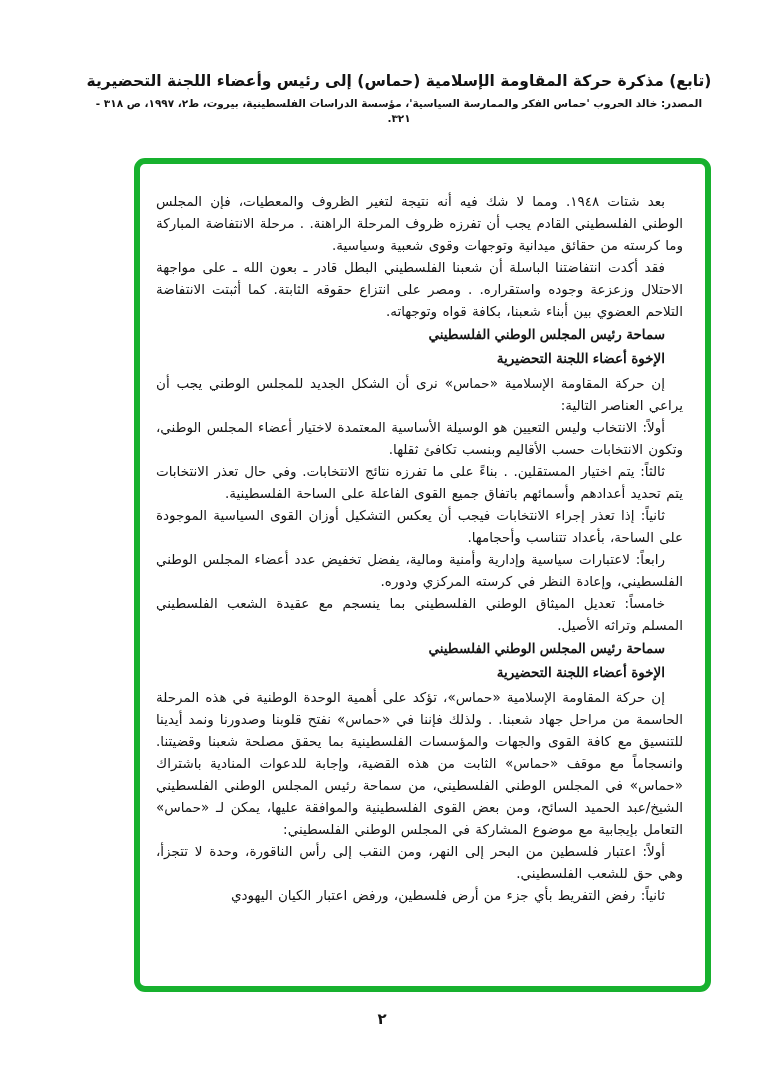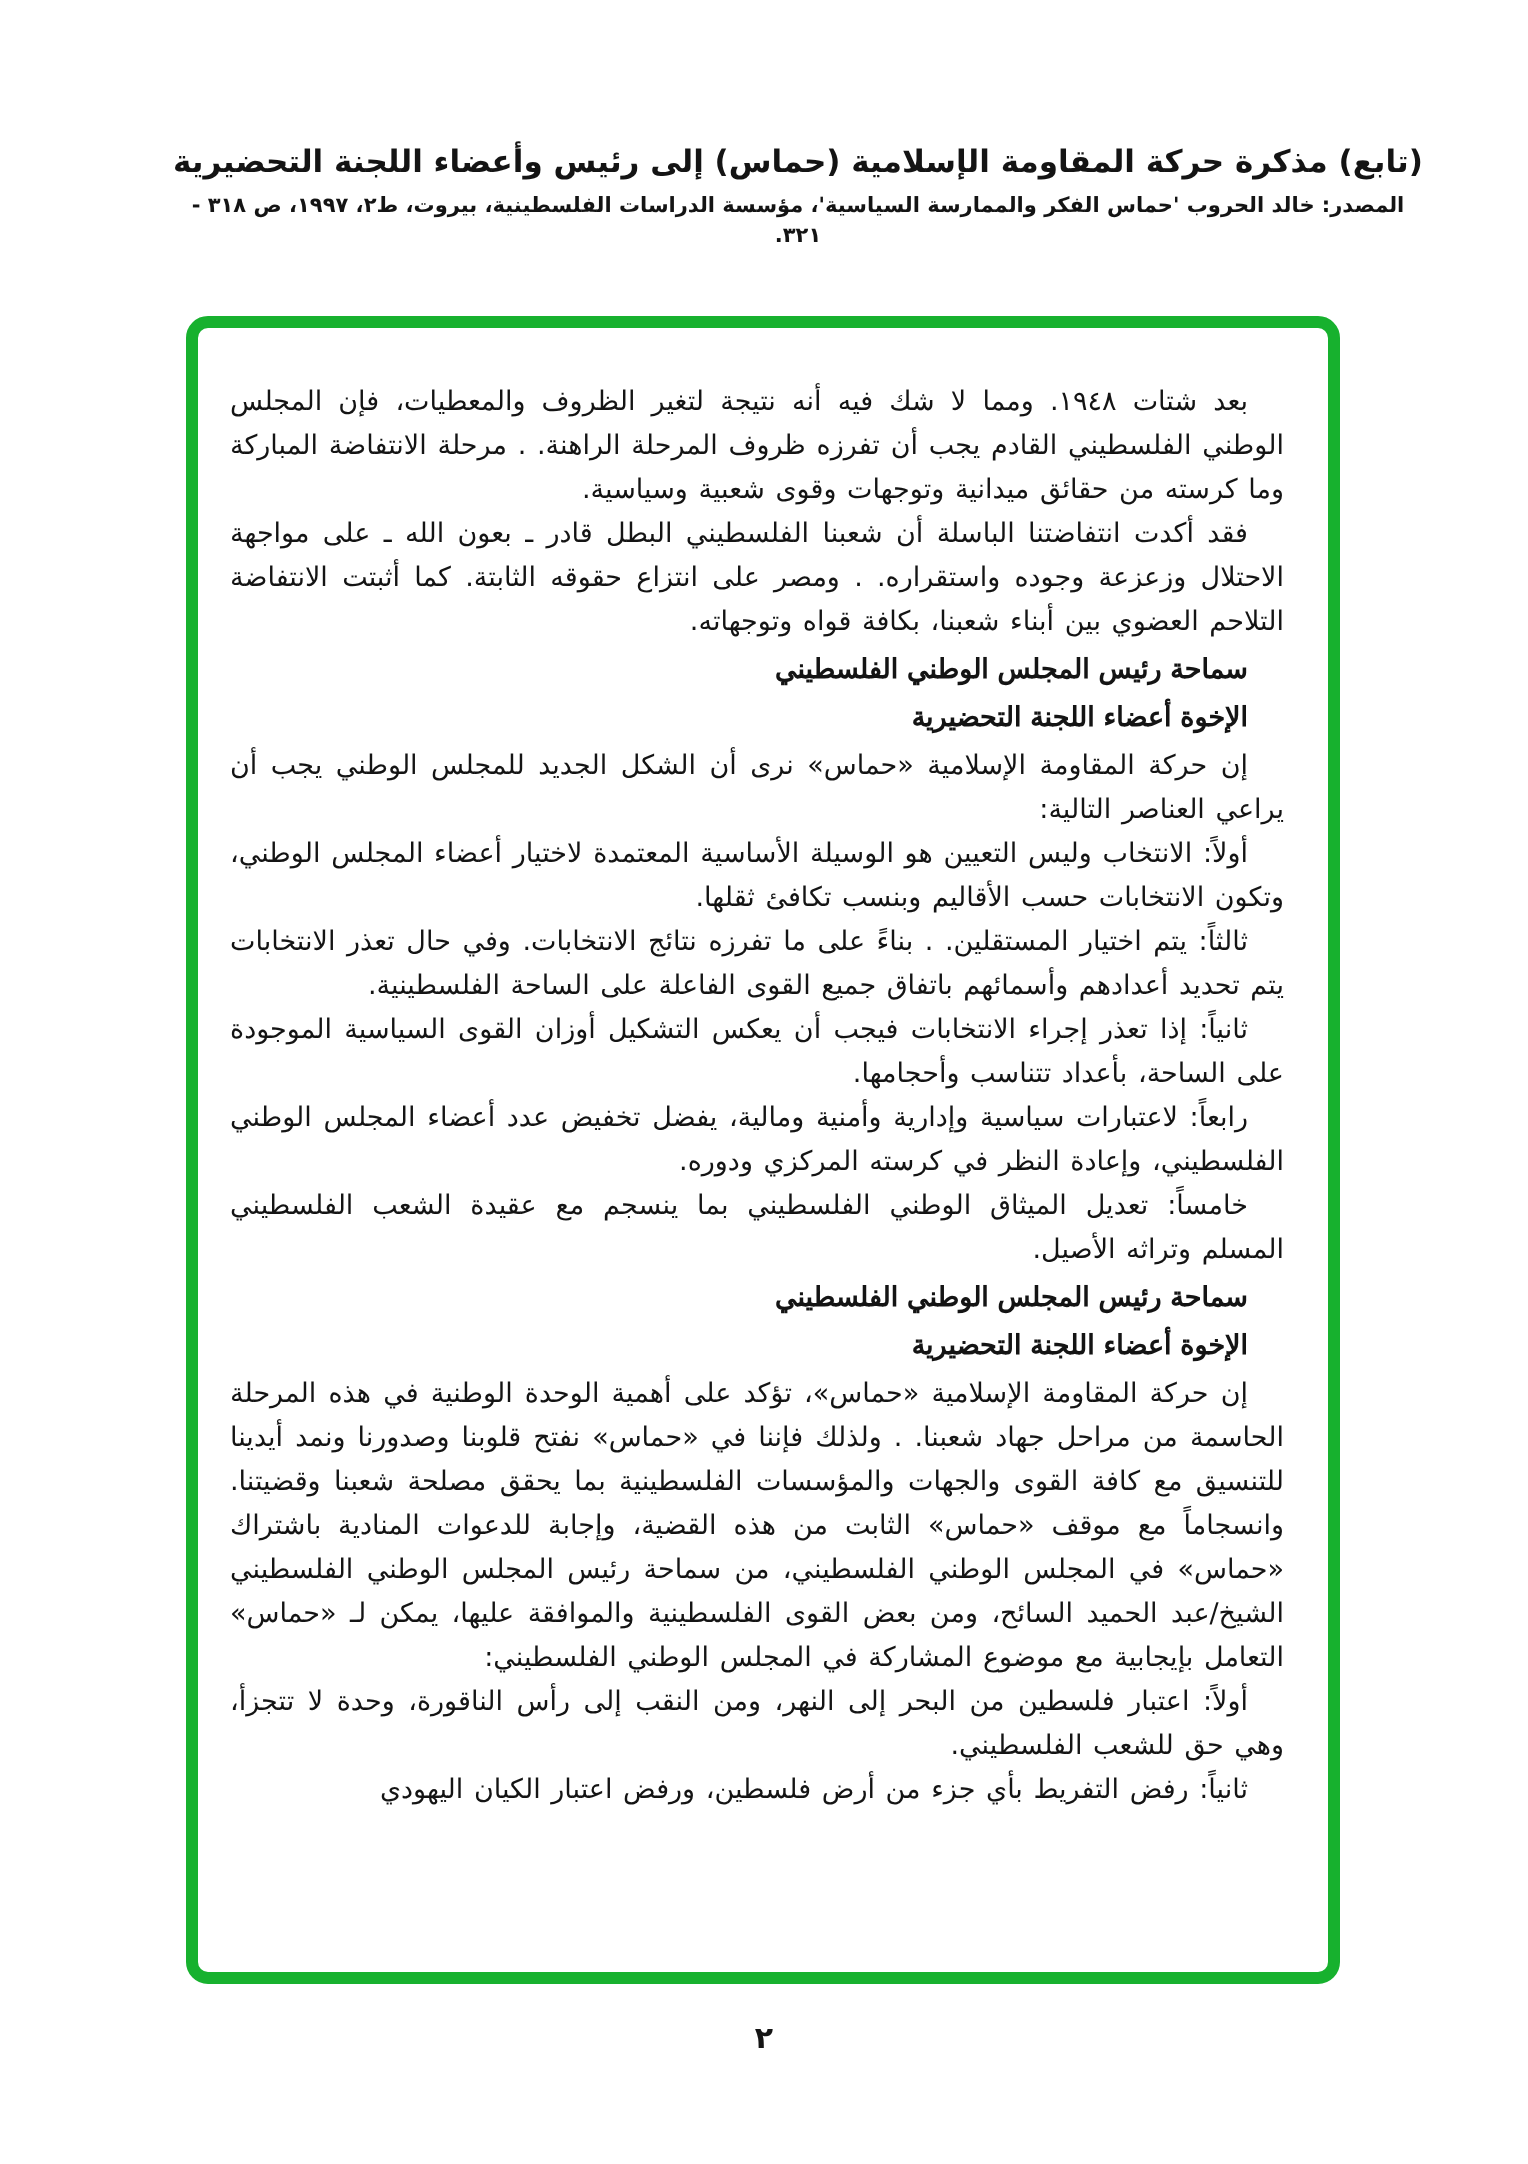--- a/index.html
+++ b/index.html
@@ -87,21 +87,21 @@
   }
 </style>
 </head>
 <body style="color: rgb(20, 20, 20); background: rgb(255, 255, 255);">
 
 <div class="page-header">
   <div class="doc-title">(تابع) مذكرة حركة المقاومة الإسلامية (حماس) إلى رئيس وأعضاء اللجنة التحضيرية</div>
   <div class="doc-source">المصدر: خالد الحروب 'حماس الفكر والممارسة السياسية'، مؤسسة الدراسات الفلسطينية، بيروت، ط٢، ١٩٩٧، ص ٣١٨ - ٣٢١.</div>
 </div>
 
-<div class="doc-frame" style="border-color: rgb(23, 177, 46);">
+<div class="doc-frame" style="border-color: rgb(23, 177, 46); margin-left: 41px;">
   <div class="doc-body">
       <p class="para body">بعد شتات ١٩٤٨. ومما لا شك فيه أنه نتيجة لتغير الظروف والمعطيات، فإن المجلس الوطني الفلسطيني القادم يجب أن تفرزه ظروف المرحلة الراهنة. . مرحلة الانتفاضة المباركة وما كرسته من حقائق ميدانية وتوجهات وقوى شعبية وسياسية.</p>
       <p class="para body">فقد أكدت انتفاضتنا الباسلة أن شعبنا الفلسطيني البطل قادر ـ بعون الله ـ على مواجهة الاحتلال وزعزعة وجوده واستقراره. . ومصر على انتزاع حقوقه الثابتة. كما أثبتت الانتفاضة التلاحم العضوي بين أبناء شعبنا، بكافة قواه وتوجهاته.</p>
       <p class="para address">سماحة رئيس المجلس الوطني الفلسطيني</p>
       <p class="para address">الإخوة أعضاء اللجنة التحضيرية</p>
       <p class="para body">إن حركة المقاومة الإسلامية «حماس» نرى أن الشكل الجديد للمجلس الوطني يجب أن يراعي العناصر التالية:</p>
       <p class="para body"><span class="lead">أولاً:</span><span> الانتخاب وليس التعيين هو الوسيلة الأساسية المعتمدة لاختيار أعضاء المجلس الوطني، وتكون الانتخابات حسب الأقاليم وبنسب تكافئ ثقلها.</span></p>
       <p class="para body"><span class="lead">ثالثاً:</span><span> يتم اختيار المستقلين. . بناءً على ما تفرزه نتائج الانتخابات. وفي حال تعذر الانتخابات يتم تحديد أعدادهم وأسمائهم باتفاق جميع القوى الفاعلة على الساحة الفلسطينية.</span></p>
       <p class="para body"><span class="lead">ثانياً:</span><span> إذا تعذر إجراء الانتخابات فيجب أن يعكس التشكيل أوزان القوى السياسية الموجودة على الساحة، بأعداد تتناسب وأحجامها.</span></p>
       <p class="para body"><span class="lead">رابعاً:</span><span> لاعتبارات سياسية وإدارية وأمنية ومالية، يفضل تخفيض عدد أعضاء المجلس الوطني الفلسطيني، وإعادة النظر في كرسته المركزي ودوره.</span></p>

